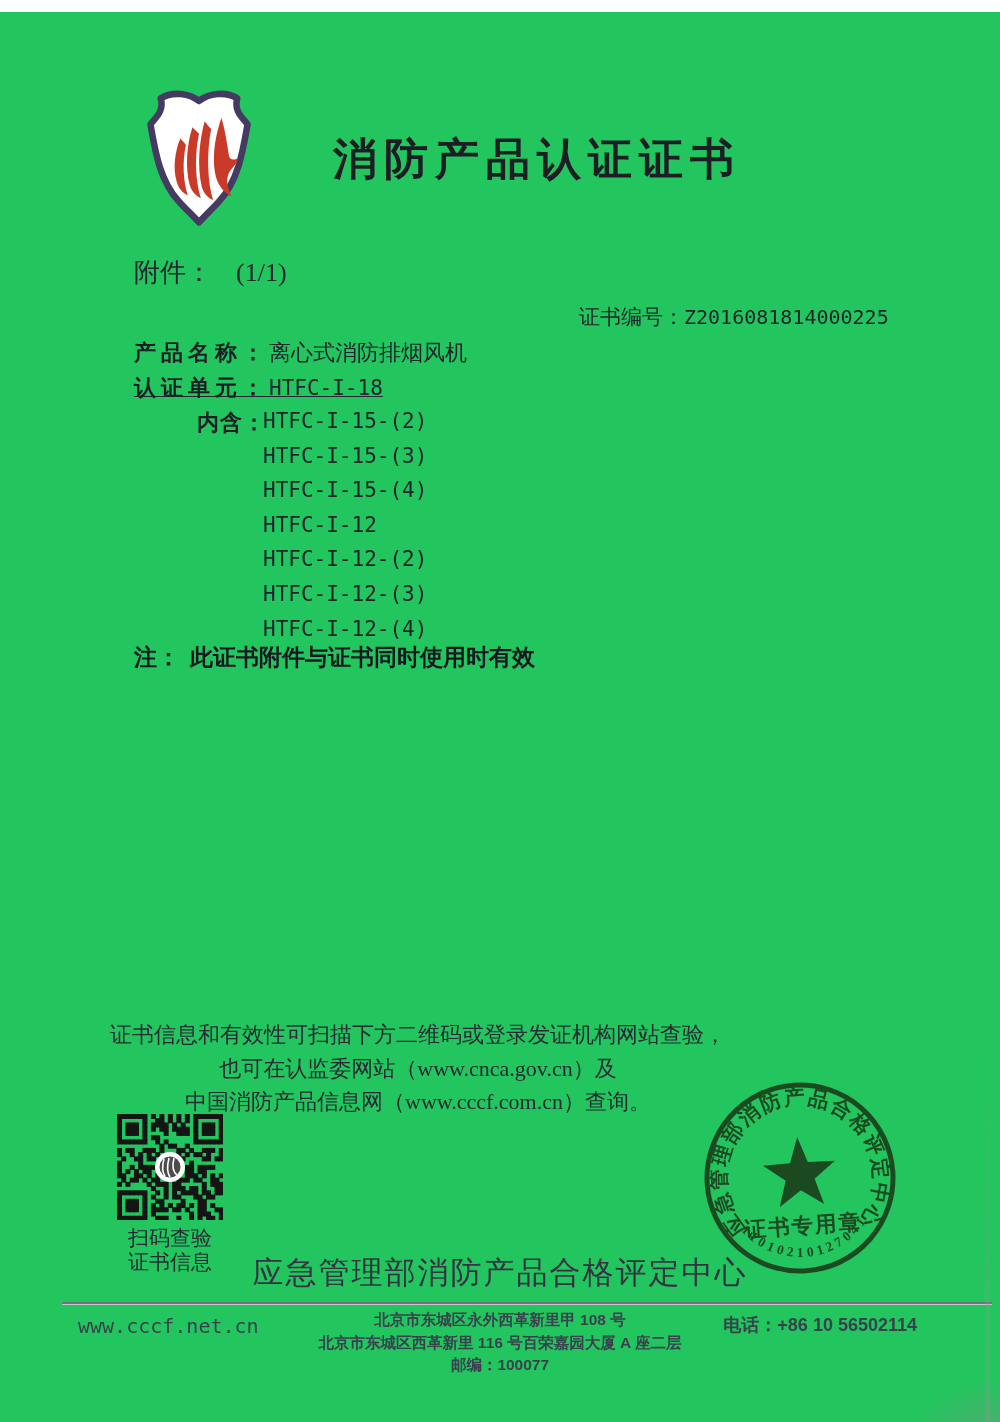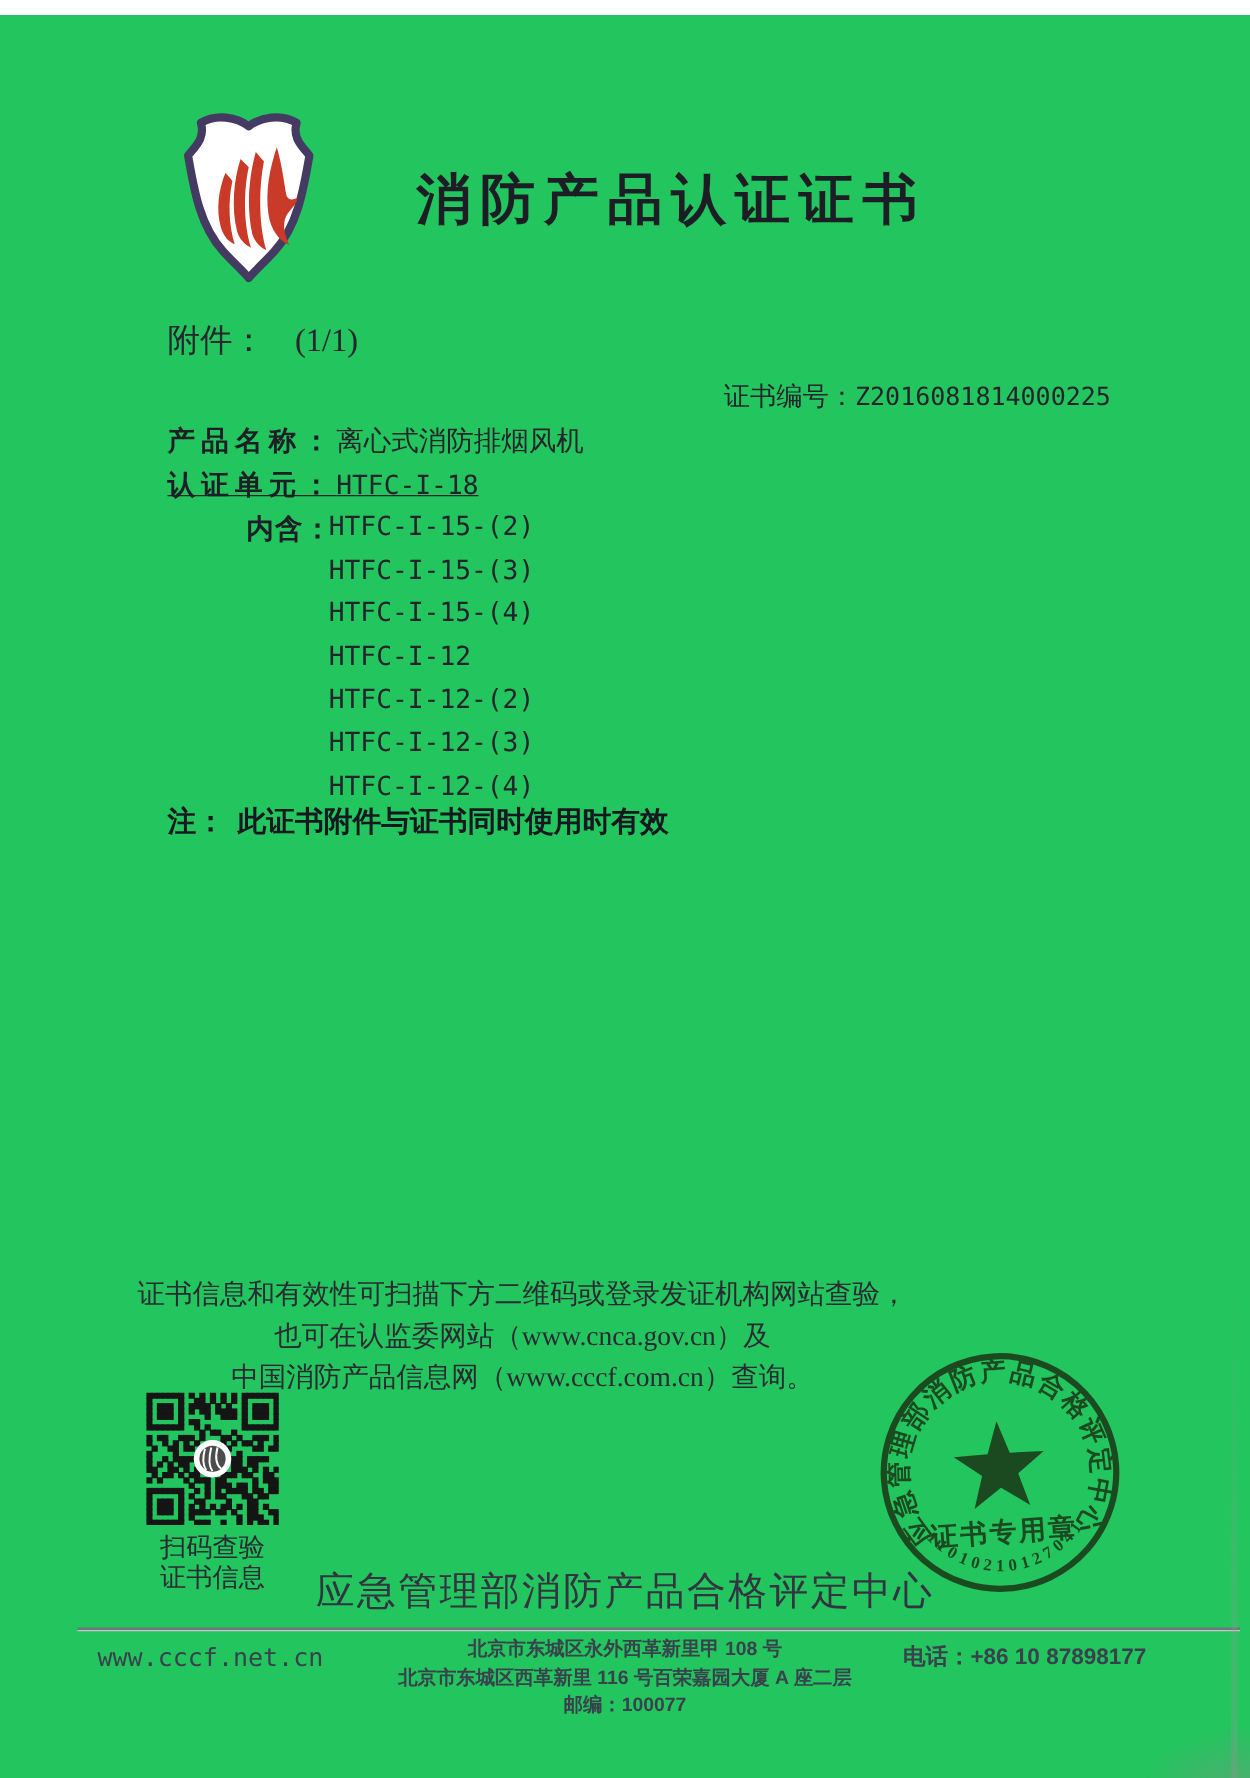--- a/index.html
+++ b/index.html
@@ -510,18 +510,18 @@
   </svg>
 
   <div class="footer-rule"></div>
   <div class="footer">
     <div class="footer-web">www.cccf.net.cn</div>
     <div class="footer-addr">
       <div>北京市东城区永外西革新里甲 108 号</div>
       <div>北京市东城区西革新里 116 号百荣嘉园大厦 A 座二层</div>
       <div>邮编：100077</div>
     </div>
-    <div class="footer-phone">电话：+86 10 87898177</div>
+    <div class="footer-phone">电话：+86 10 56502114</div>
   </div>
 
   <div class="scan-shadow-edge"></div>
   <div class="scan-shadow-corner"></div>
 </div>
 
 </body></html>

